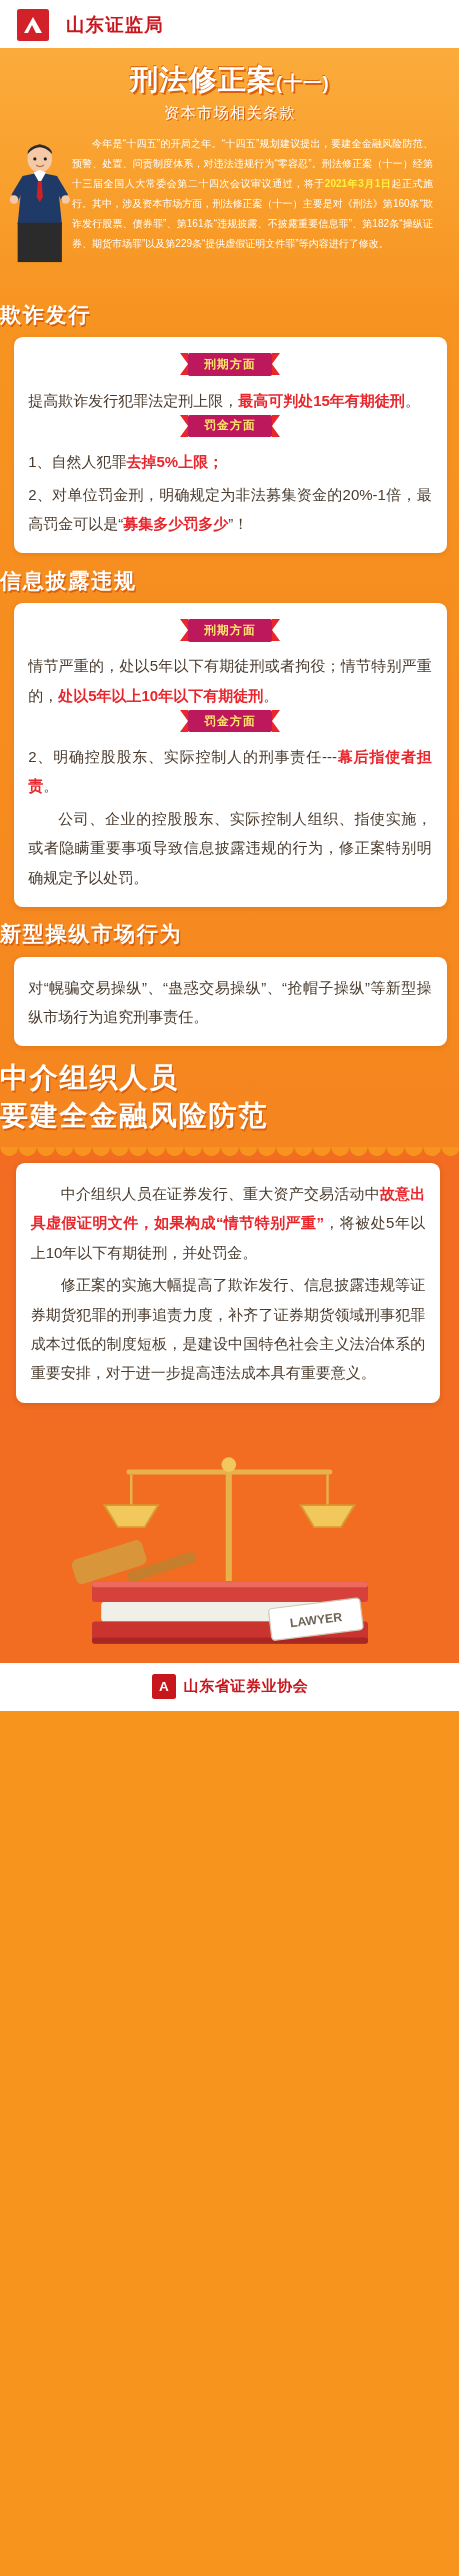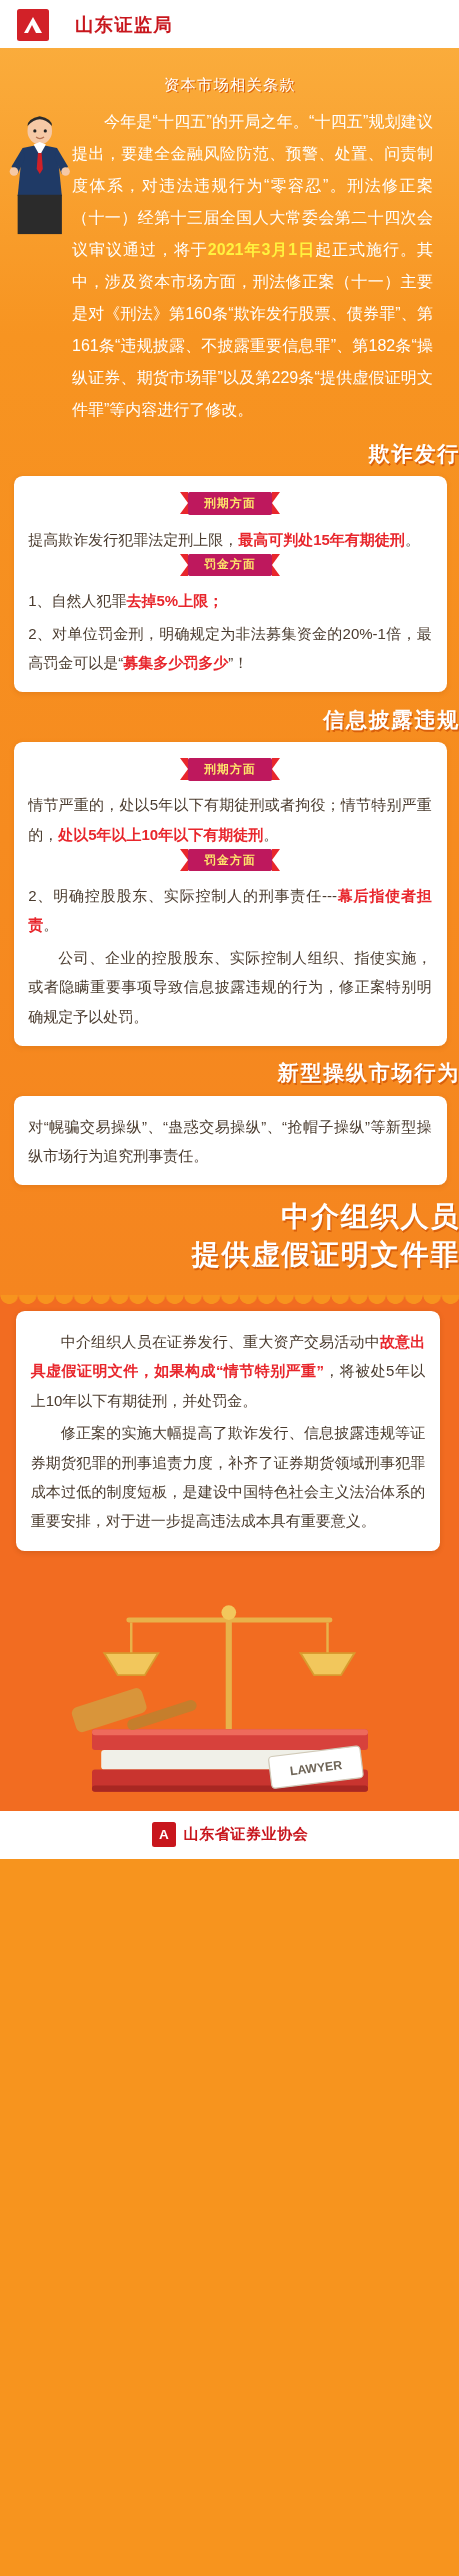--- a/index.html
+++ b/index.html
@@ -16,21 +16,21 @@
     background: linear-gradient(180deg, #FBB040 0%, #F79421 18%, #F68B1F 45%, #F5851F 70%, #F58220 100%);
     padding-bottom: 0;
   }
 
   
   .header-bar {
     background: #ffffff;
     padding: 8.6px 0 7.4px 17px;
     display: flex;
     align-items: center;
-    gap: 26px;
+    gap: 17px;
   }
   .logo-mark {
     width: 32px; height: 32px;
     background: #D22128;
     border-radius: 2.5px;
     position: relative;
     display: flex; align-items: center; justify-content: center;
   }
   .logo-mark .tri {
     width: 0; height: 0;
@@ -67,21 +67,21 @@
     font-weight: bold;
     letter-spacing: 1.2px;
     text-shadow: 1.8px 1.8px 0 #D9600C, -0.6px -0.6px 0 #D9600C;
     display: inline-block;
   }
   .main-title .sub-paren {
     font-size: 18.4px;
     vertical-align: baseline;
   }
   .sub-title {
-    margin-top: 14px;
+    margin-top: 4px;
     color: #ffffff;
     font-size: 15.3px;
     letter-spacing: 1.2px;
     text-shadow: 1.2px 1.2px 0 #D9600C;
   }
 
   
   .intro-wrap {
     position: relative;
     margin: 3.7px 0 11px 0;
@@ -89,33 +89,33 @@
   }
   .mascot {
     position: absolute;
     left: 3.7px; top: 3.7px;
     width: 74px; height: 129px;
   }
   .intro-text {
     margin-left: 72px;
     margin-right: 27px;
     color: #ffffff;
-    font-size: 16px;
+    font-size: 10px;
     line-height: 2.0;
     text-align: justify;
     text-indent: 2em;
   }
   .intro-text .hl {
     color: #FFF23F;
     font-weight: bold;
   }
 
   
   .section-head {
-    text-align: right;
+    text-align: left;
     margin: 13.5px 0 8.6px 0;
   }
   .section-head .txt {
     display: inline-block;
     color: #ffffff;
     font-size: 21px;
     font-weight: bold;
     letter-spacing: 1.8px;
     text-shadow: 1.2px 1.8px 0 #D9600C;
   }
@@ -159,21 +159,21 @@
     line-height: 1.95;
     text-align: justify;
   }
   .para + .para { margin-top: 3.7px; }
   .para.indent { text-indent: 2em; }
   .red { color: #E8262C; font-weight: bold; }
 
   
   .bottom-block {
     position: relative;
-    margin-top: 21px;
+    margin-top: 12px;
     background: #F26C21;
     padding: 0 4px 0 0;
   }
   .scallop {
     height: 16px;
     width: 460px;
     background:
       radial-gradient(circle at 9.2px 0, #F7941E 8.6px, rgba(0,0,0,0) 9.2px) repeat-x;
     background-size: 18.4px 16px;
     background-color: #F26C21;
@@ -223,20 +223,23 @@
 <div class="page">
 
   <div class="header-bar">
     <div class="logo-mark">
       <div class="tri"></div>
     </div>
     <div class="logo-text">山东证监局</div>
   </div>
 
   <div class="title-zone">
+    <div class="main-title">
+      <span>刑法修正案</span><span class="sub-paren">(十一)</span>
+    </div>
     <div class="sub-title">资本市场相关条款</div>
   </div>
 
   <div class="intro-wrap">
     <svg class="mascot" viewBox="0 0 120 210">
       <ellipse cx="58" cy="34" rx="20" ry="22" fill="#F6C9A6"></ellipse>
       <path d="M38 26 Q58 4 78 26 Q78 14 58 10 Q38 14 38 26Z" fill="#2b2b2b"></path>
       <circle cx="50" cy="34" r="2.6" fill="#222"></circle>
       <circle cx="67" cy="34" r="2.6" fill="#222"></circle>
       <path d="M52 44 Q58 49 65 44" stroke="#b5714f" stroke-width="2" fill="none"></path>
@@ -288,21 +291,21 @@
 
   <div class="section-head">
     <span class="txt">新型操纵市场行为</span>
   </div>
   <div class="card">
     <p class="para">对“幌骗交易操纵”、“蛊惑交易操纵”、“抢帽子操纵”等新型操纵市场行为追究刑事责任。</p>
   </div>
 
   <div class="section-head big">
     <span class="txt">中介组织人员</span><br>
-    <span class="txt">提供虚假证明文件罪</span>
+    <span class="txt">要建全金融风险防范</span>
   </div>
 
   <div class="bottom-block">
     <div class="scallop"></div>
     <div class="bottom-card">
       <p class="para indent">
         <span>中介组织人员在证券发行、重大资产交易活动中</span><span class="red">故意出具虚假证明文件，如果构成“情节特别严重”</span><span>，将被处5年以上10年以下有期徒刑，并处罚金。</span>
       </p>
       <p class="para indent">修正案的实施大幅提高了欺诈发行、信息披露违规等证券期货犯罪的刑事追责力度，补齐了证券期货领域刑事犯罪成本过低的制度短板，是建设中国特色社会主义法治体系的重要安排，对于进一步提高违法成本具有重要意义。</p>
     </div>

